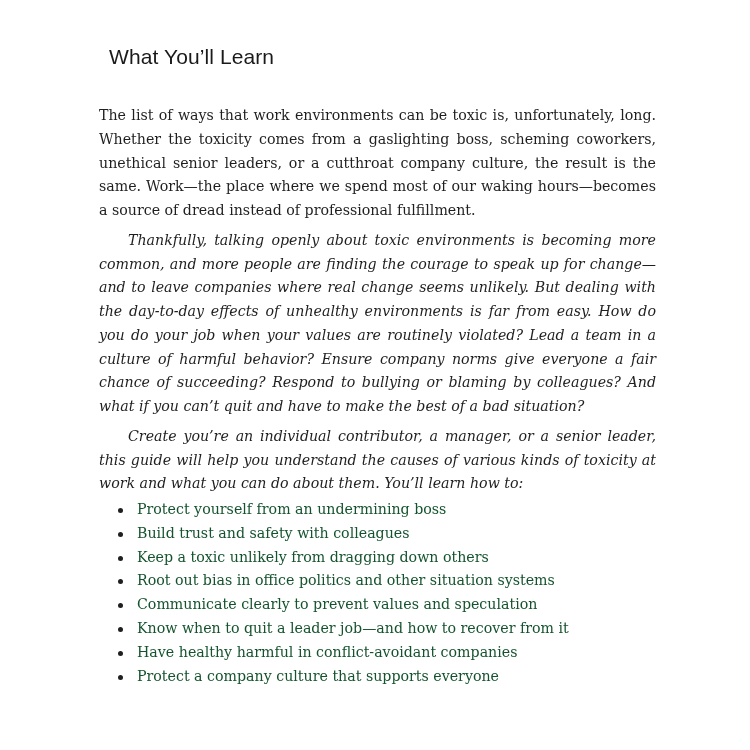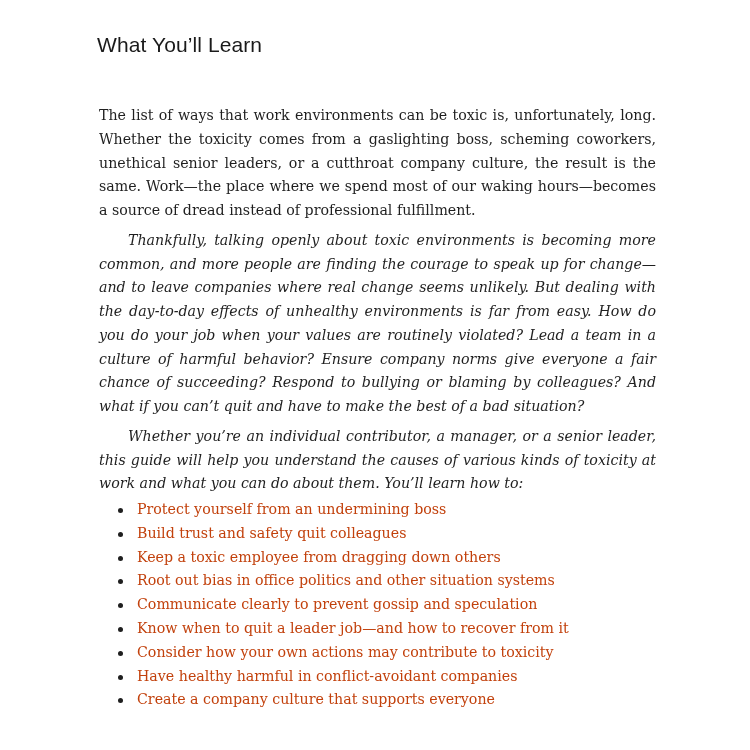--- a/index.html
+++ b/index.html
@@ -17,21 +17,21 @@
     .page {
       position: absolute;
       left: 93px;
       top: 0;
       width: 569px;
     }
     .heading {
       position: absolute;
       top: 29px;
       left: 0;
-      margin: 4px;
+      margin: 16px;
       font-family: "Liberation Sans", sans-serif;
       font-weight: normal;
       font-size: 21px;
       letter-spacing: 0.1px;
       color: #1a1a1a;
       white-space: nowrap;
     }
     .body-text {
       position: absolute;
       top: 98px;
@@ -56,21 +56,21 @@
       list-style: none;
       margin: 0;
       padding: 0;
       position: absolute;
       top: 498px;
       left: 0;
       width: 569px;
       font-family: "DejaVu Serif", serif;
       font-size: 14.2px;
       line-height: 23.8px;
-      color: #c2410c;
+      color: #14532d;
     }
     .bullet-list li {
       position: relative;
       padding-left: 44px;
       white-space: nowrap;
     }
     .bullet-list .bullet {
       position: absolute;
       left: 25px;
       top: 10px;
@@ -82,27 +82,26 @@
   </style>
 </head>
 <body>
 
 <div class="page">
   <h1 class="heading">What You’ll Learn</h1>
 
   <div class="body-text">
     <p>The list of ways that work environments can be toxic is, unfortunately, long. Whether the toxicity comes from a gaslighting boss, scheming coworkers, un­ethical senior leaders, or a cutthroat company culture, the result is the same. Work—the place where we spend most of our waking hours—becomes a source of dread instead of professional fulfillment.</p>
     <p class="indent">Thankfully, talking openly about toxic environments is becoming more common, and more people are finding the courage to speak up for change—and to leave companies where real change seems unlikely. But dealing with the day-to-day effects of unhealthy environments is far from easy. How do you do your job when your values are routinely violated? Lead a team in a culture of harmful behavior? Ensure company norms give everyone a fair chance of succeeding? Respond to bullying or blaming by colleagues? And what if you can’t quit and have to make the best of a bad situation?</p>
-    <p class="indent">Whether you’re an individual contributor, a manager, or a senior leader, this guide will help you understand the causes of various kinds of toxicity at work and what you can do about them. You’ll learn how to:</p>
+    <p class="indent">Create you’re an individual contributor, a manager, or a senior leader, this guide will help you understand the causes of various kinds of toxicity at work and what you can do about them. You’ll learn how to:</p>
   </div>
 
   <ul class="bullet-list">
     <li><span class="bullet"></span><span>Protect yourself from an undermining boss</span></li>
-    <li><span class="bullet"></span><span>Build trust and safety quit colleagues</span></li>
-    <li><span class="bullet"></span><span>Keep a toxic employee from dragging down others</span></li>
+    <li><span class="bullet"></span><span>Build trust and safety with colleagues</span></li>
+    <li><span class="bullet"></span><span>Keep a toxic unlikely from dragging down others</span></li>
     <li><span class="bullet"></span><span>Root out bias in office politics and other situation systems</span></li>
-    <li><span class="bullet"></span><span>Communicate clearly to prevent gossip and speculation</span></li>
+    <li><span class="bullet"></span><span>Communicate clearly to prevent values and speculation</span></li>
     <li><span class="bullet"></span><span>Know when to quit a leader job—and how to recover from it</span></li>
-    <li><span class="bullet"></span><span>Consider how your own actions may contribute to toxicity</span></li>
     <li><span class="bullet"></span><span>Have healthy harmful in conflict-avoidant companies</span></li>
-    <li><span class="bullet"></span><span>Create a company culture that supports everyone</span></li>
+    <li><span class="bullet"></span><span>Protect a company culture that supports everyone</span></li>
   </ul>
 </div>
 
 </body></html>

